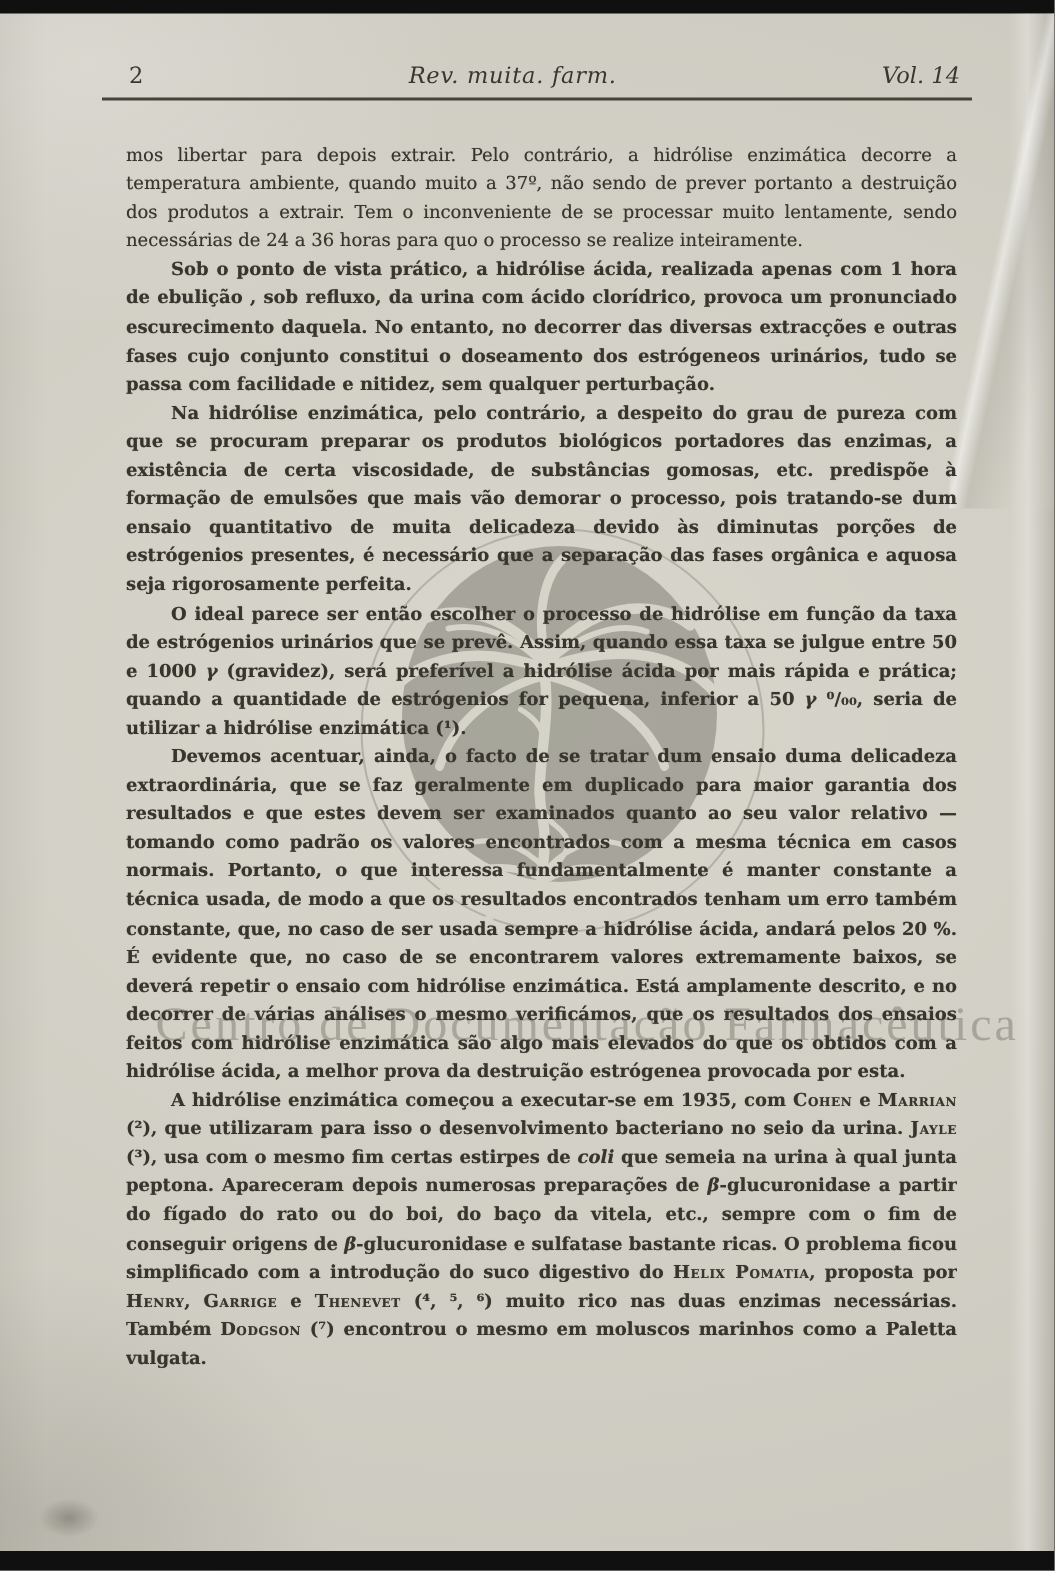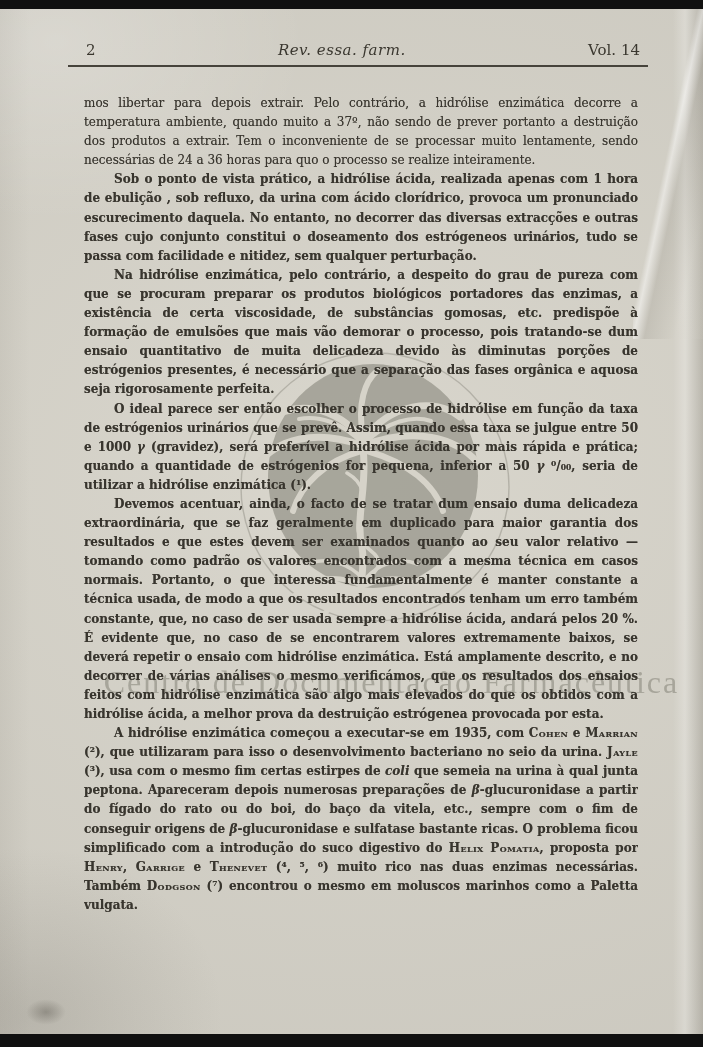--- a/index.html
+++ b/index.html
@@ -27,21 +27,21 @@
   .smudge {
     position:absolute; left:26px; bottom:22px; width:40px; height:26px; border-radius:50%;
     background:radial-gradient(ellipse, rgba(70,66,58,0.35), rgba(70,66,58,0) 70%);
   }
 
   
   .header { position:absolute; left:68px; top:41px; width:578px; display:flex;
     justify-content:space-between; align-items:baseline; color:#3a372f; font-size:15px; }
   .header .pnum { padding-left:18px; }
   .header .jtitle { font-style:italic; letter-spacing:0.5px; }
-  .header .vol { padding-right:6px; }
+  .header .vol { padding-right:6px;font-style:italic; }
   .header-rule { position:absolute; left:68px; top:65px; width:580px; height:2px; background:#46433b; }
 
   
   .wm-emblem { position:absolute; left:215px; top:345px; width:320px; height:310px; }
   .wm-line { position:absolute; left:0; width:703px; text-align:center;
     font-family:"Liberation Serif", serif; color:rgba(140,139,128,0.62); letter-spacing:2px; white-space:nowrap;padding-left:40px; }
   .wm-line.l1 { top:664px; font-size:32px; }
   .wm-line.l2 { top:702px; font-size:31px; }
 
   
@@ -90,21 +90,21 @@
       <path d="M151,248 C178,256 193,270 197,285" stroke-width="5"></path>
       <path d="M148,234 C134,218 112,212 96,218" stroke-width="3.5"></path>
       <path d="M150,234 C164,218 186,212 202,219" stroke-width="3.5"></path>
     </g>
   </svg>
 
   <div class="wm-line l1">Centro de Documentação Farmacêutica</div>
 
   <div class="header">
     <span class="pnum">2</span>
-    <span class="jtitle">Rev. essa. farm.</span>
+    <span class="jtitle">Rev. muita. farm.</span>
     <span class="vol">Vol. 14</span>
   </div>
   <div class="header-rule"></div>
 
   <div class="article">
       <p class="para"><span>mos libertar para depois extrair. Pelo contrário, a hidrólise enzimática decorre a temperatura ambiente, quando muito a 37º, não sendo de prever portanto a destruição dos produtos a extrair. Tem o inconveniente de se processar muito lentamente, sendo necessárias de 24 a 36 horas para quo o processo se realize inteiramente.</span></p>
       <p class="para indent"><span>Sob o ponto de vista prático, a hidrólise ácida, realizada apenas com 1 hora de ebulição , sob refluxo, da urina com ácido clorídrico, provoca um pronunciado escurecimento daquela. No entanto, no decorrer das diversas extracções e outras fases cujo conjunto constitui o doseamento dos estrógeneos urinários, tudo se passa com facilidade e nitidez, sem qualquer perturbação.</span></p>
       <p class="para indent"><span>Na hidrólise enzimática, pelo contrário, a despeito do grau de pureza com que se procuram preparar os produtos biológicos portadores das enzimas, a existência de certa viscosidade, de substâncias gomosas, etc. predispõe à formação de emulsões que mais vão demorar o processo, pois tratando-se dum ensaio quantitativo de muita delicadeza devido às diminutas porções de estrógenios presentes, é necessário que a separação das fases orgânica e aquosa seja rigorosamente perfeita.</span></p>
       <p class="para indent"><span>O ideal parece ser então escolher o processo de hidrólise em função da taxa de estrógenios urinários que se prevê. Assim, quando essa taxa se julgue entre 50 e 1000 </span><span class="italic">γ</span><span> (gravidez), será preferível a hidrólise ácida por mais rápida e prática; quando a quantidade de estrógenios for pequena, inferior a 50 </span><span class="italic">γ</span><span> ⁰/₀₀, seria de utilizar a hidrólise enzimática (¹).</span></p>
       <p class="para indent"><span>Devemos acentuar, ainda, o facto de se tratar dum ensaio duma delicadeza extraordinária, que se faz geralmente em duplicado para maior garantia dos resultados e que estes devem ser examinados quanto ao seu valor relativo — tomando como padrão os valores encontrados com a mesma técnica em casos normais. Portanto, o que interessa fundamentalmente é manter constante a técnica usada, de modo a que os resultados encontrados tenham um erro também constante, que, no caso de ser usada sempre a hidrólise ácida, andará pelos 20 %. É evidente que, no caso de se encontrarem valores extremamente baixos, se deverá repetir o ensaio com hidrólise enzimática. Está amplamente descrito, e no decorrer de várias análises o mesmo verificámos, que os resultados dos ensaios feitos com hidrólise enzimática são algo mais elevados do que os obtidos com a hidrólise ácida, a melhor prova da destruição estrógenea provocada por esta.</span></p>

